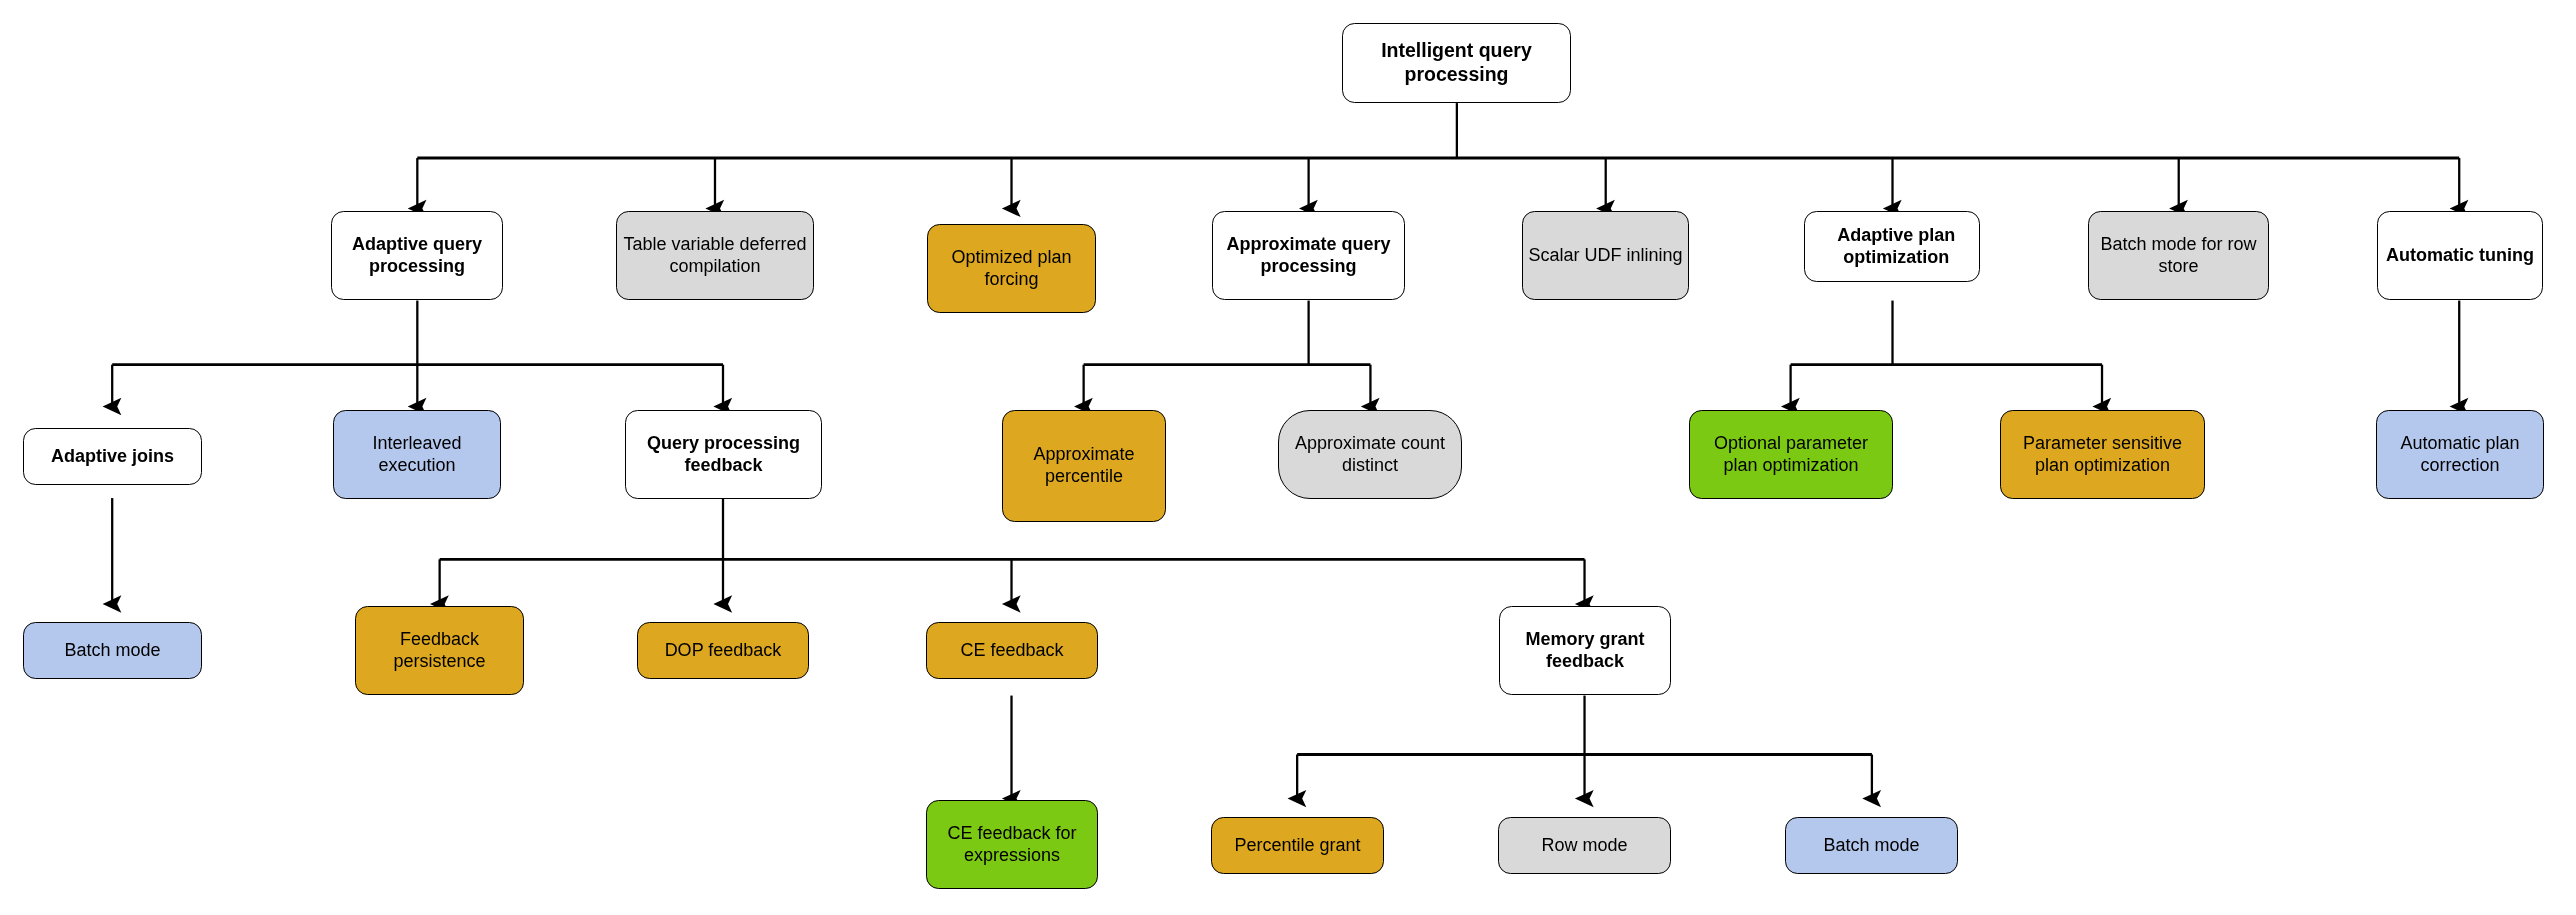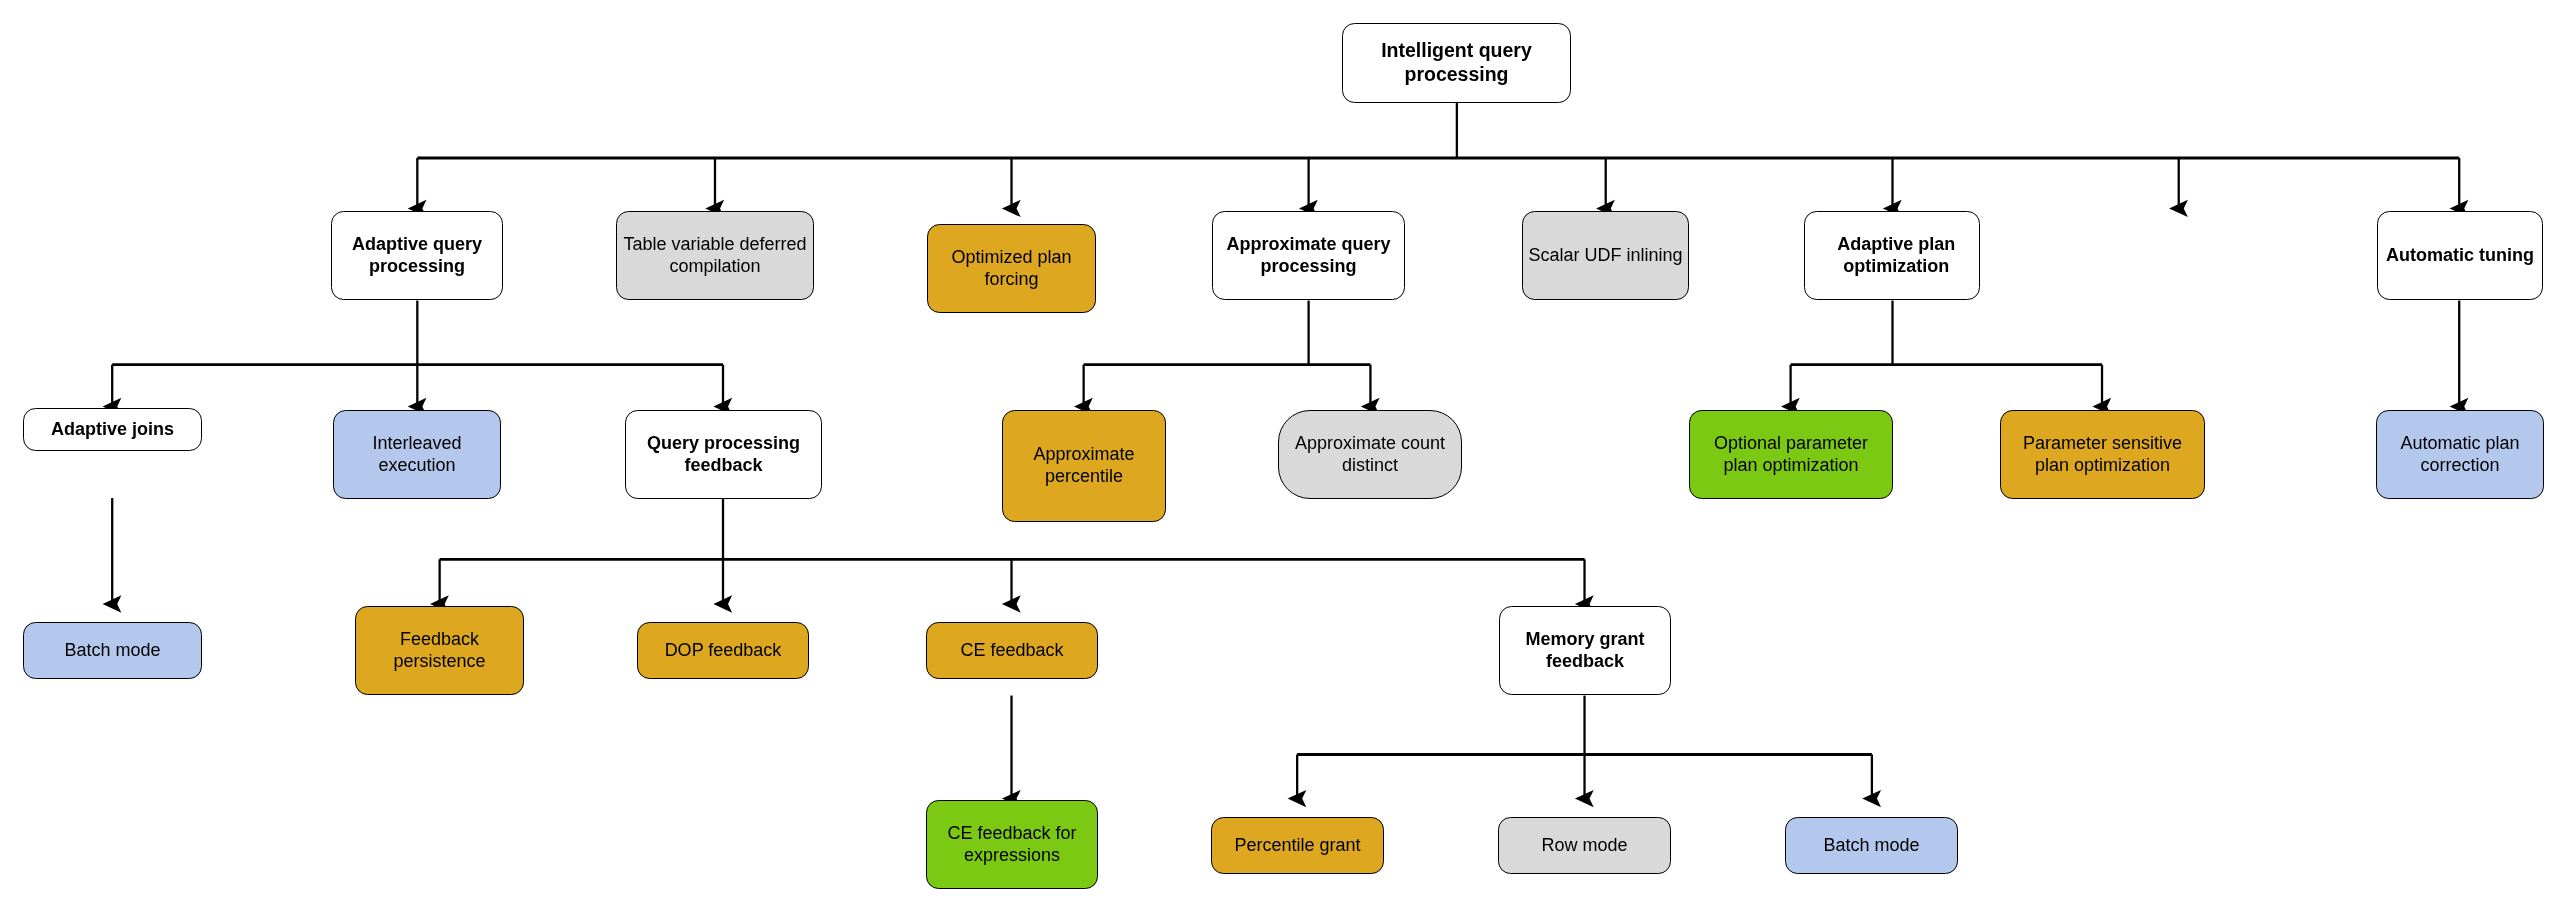--- a/index.html
+++ b/index.html
@@ -146,30 +146,33 @@
   </div>
 
   <div class="node vnone f-bold" style="left:1212px; top:211px; width:193px; height:89px; font-size:18px;">
     <span class="lbl">Approximate query processing</span>
   </div>
 
   <div class="node v2019 f-norm" style="left:1522px; top:211px; width:167px; height:89px; font-size:18px;">
     <span class="lbl">Scalar UDF inlining</span>
   </div>
 
-  <div class="node vnone f-bold" style="left:1804px; top:211px; width:176px; height:89px; font-size:18px;padding-left:13px;">
+  <div class="node vnone f-bold" style="left:1804px; top:211px; width:176px; height:71px; font-size:18px;padding-left:13px;">
     <span class="lbl">Adaptive plan optimization</span>
   </div>
 
+  <div class="node v2019 f-norm" style="left:2088px; top:211px; width:181px; height:89px; font-size:18px;">
+    <span class="lbl">Batch mode for row store</span>
+  </div>
 
   <div class="node vnone f-bold" style="left:2377px; top:211px; width:166px; height:89px; font-size:18px;">
     <span class="lbl">Automatic tuning</span>
   </div>
 
-  <div class="node vnone f-bold" style="left:23px; top:408px; width:179px; height:43px; font-size:18px;">
+  <div class="node vnone f-bold" style="left:23px; top:428px; width:179px; height:57px; font-size:18px;">
     <span class="lbl">Adaptive joins</span>
   </div>
 
   <div class="node v2017 f-norm" style="left:333px; top:410px; width:168px; height:89px; font-size:18px;">
     <span class="lbl">Interleaved execution</span>
   </div>
 
   <div class="node vnone f-bold" style="left:625px; top:410px; width:197px; height:89px; font-size:18px;">
     <span class="lbl">Query processing feedback</span>
   </div>

